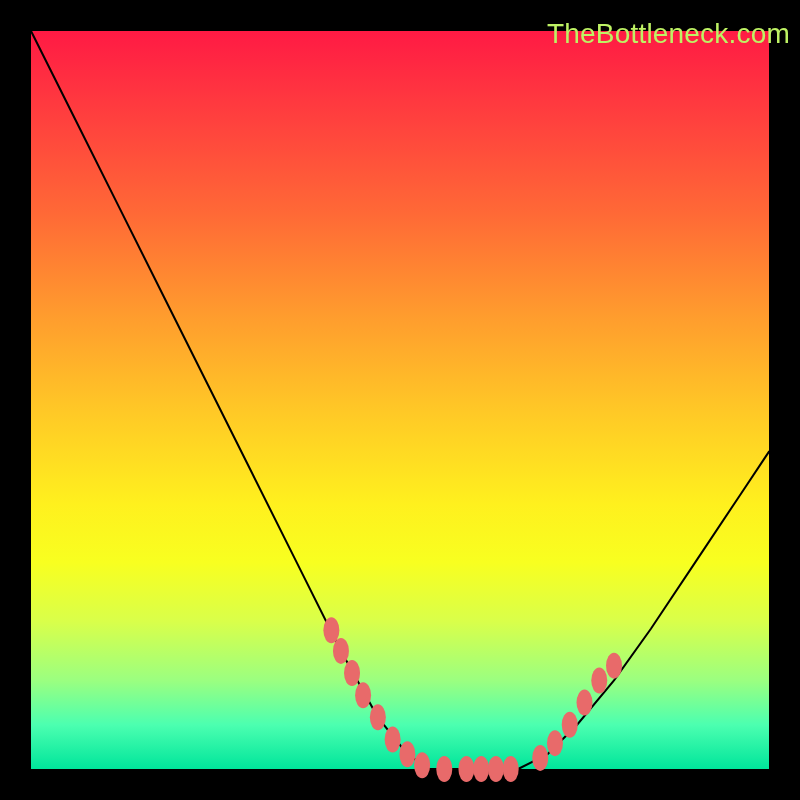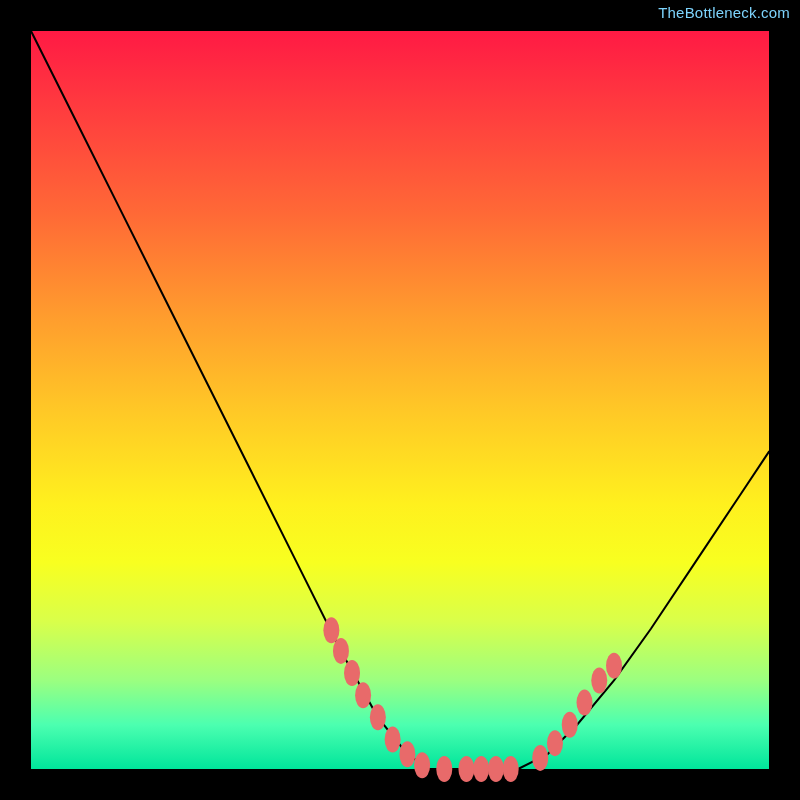--- a/index.html
+++ b/index.html
@@ -32,25 +32,25 @@
       #ffca26 52%,
       #fff01e 64%,
       #f8ff20 72%,
       #d9ff4a 80%,
       #9bff80 88%,
       #4cffb0 94%,
       #00e59b 100%);
   }
   .watermark {
     position: absolute;
-    top: 4px;
+    top: 18px;
     right: 10px;
     font-family: Arial, Helvetica, sans-serif;
-    font-size: 15px;
-    color: #7dd3fc;
+    font-size: 28px;
+    color: #bef264;
     letter-spacing: 0.2px;
   }
   svg.overlay {
     position: absolute;
     left: 0;
     top: 0;
     width: 738px;
     height: 738px;
     overflow: visible;
   }

